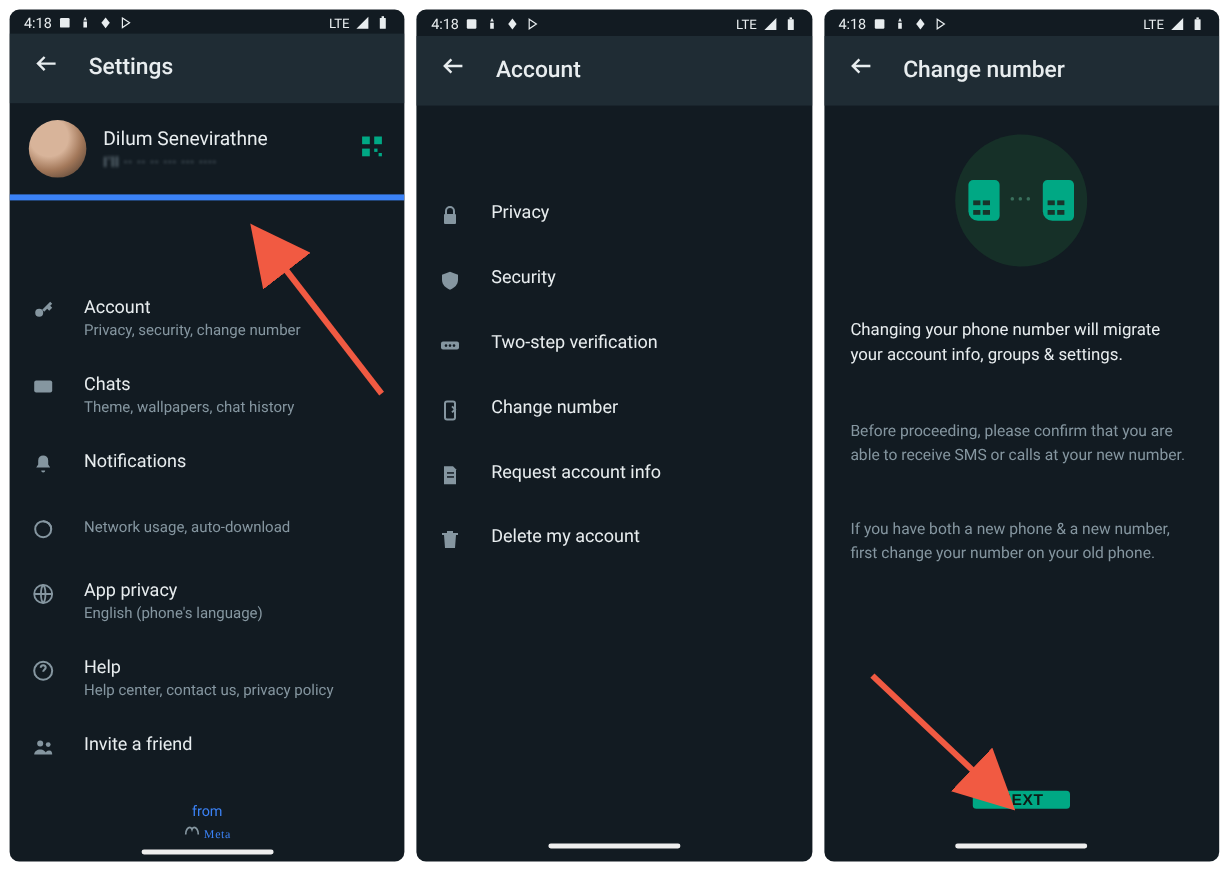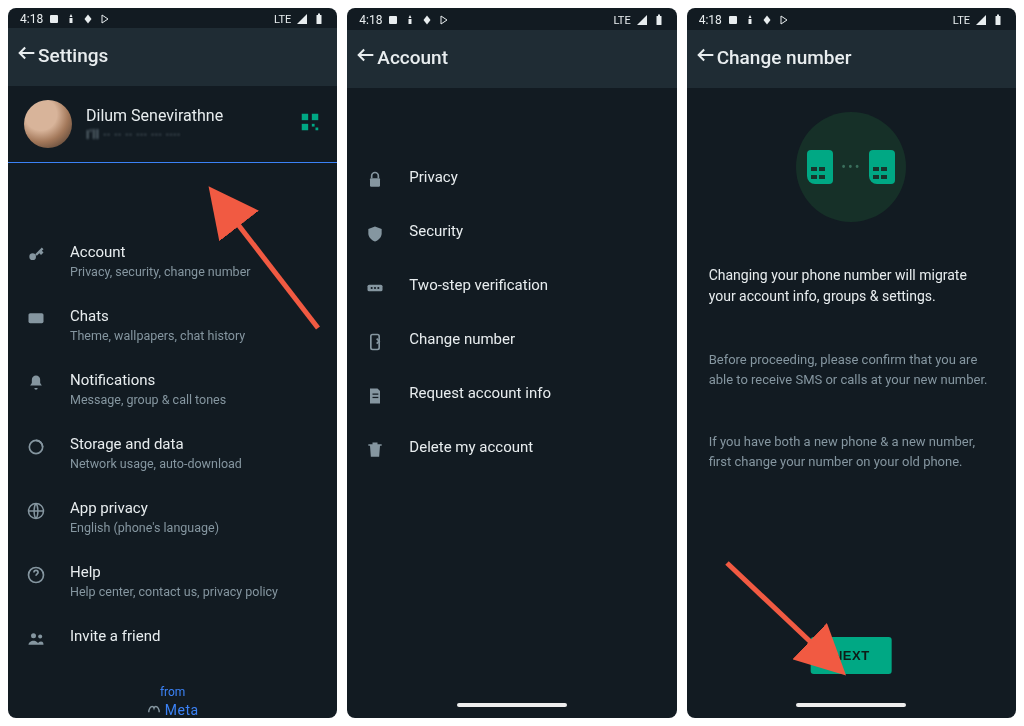--- a/index.html
+++ b/index.html
@@ -28,29 +28,30 @@
     align-items: center;
     padding: 4px 12px 2px;
     font-size: 12px;
     height: 22px;
   }
   .statusbar .left, .statusbar .right { display:flex; align-items:center; gap:5px; }
   .sb-icon { width:12px; height:12px; display:inline-block; }
   .appbar {
     display: flex;
     align-items: center;
-    padding: 14px 8px 18px;
+    gap: 24px;
+    padding: 14px 20px 18px;
     background: #1f2c34;
   }
   .appbar-title { font-size: 19px; font-weight:500; color:#e8edef; }
   .back-arrow svg { width:22px; height:22px; }
   .profile {
     display:flex; align-items:center; gap:14px;
     padding: 14px 16px;
-    border-bottom: 1px solid #3b82f6;
+    border-bottom: 5px solid #3b82f6;
   }
   .avatar {
     width:48px; height:48px; border-radius:50%;
     background: radial-gradient(circle at 35% 30%, #d8b49a 0 35%, #a3785a 60%, #3a2e26 100%);
     flex-shrink:0;
   }
   .profile-text { flex:1; }
   .profile-name { font-size:16px; color:#e8edef; }
   .profile-status { font-size:12px; color:#8596a0; filter: blur(1.2px); margin-top:3px; letter-spacing:0.6px;}
   .qr-icon svg { width:22px; height:22px; }
@@ -58,21 +59,21 @@
   .item {
     display:flex; align-items:flex-start; gap:22px;
     padding: 14px 18px;
   }
   .item .icon { width:22px; flex-shrink:0; margin-top:2px; color:#8596a0; }
   .item .icon svg { width:20px; height:20px; }
   .item .lbls { flex:1; }
   .item .primary { font-size:15px; color:#e8edef; }
   .item .secondary { font-size:12.5px; color:#8596a0; margin-top:3px; }
   .footer-meta { text-align:center; margin-top:18px; color:#3b82f6; font-size:12px; }
-  .footer-meta .brand { font-size:14px; margin-top:3px; letter-spacing:0.5px; }
+  .footer-meta .brand { font-size:10px; margin-top:3px; letter-spacing:0.5px;font-family:Liberation Serif, serif; }
   .navbar { height:26px; display:flex; justify-content:center; align-items:center; margin-top:auto; }
   .navbar-handle { width:110px; height:4px; background:#eee; border-radius:3px; }
 
   
   .s3-body { padding: 24px 22px 0; text-align:center; }
   .sim-circle {
     width:110px; height:110px; border-radius:60px;
     background:#163028; margin:0 auto 22px;
     display:flex; align-items:center; justify-content:center; gap:8px;
   }
@@ -82,21 +83,21 @@
       linear-gradient(#18342b 0 0) 0 0/6px 4px no-repeat,
       linear-gradient(#18342b 0 0) 8px 0/6px 4px no-repeat,
       linear-gradient(#18342b 0 0) 0 8px/6px 4px no-repeat,
       linear-gradient(#18342b 0 0) 8px 8px/6px 4px no-repeat;
   }
   .dots { color:#3a6f5c; font-size:14px; letter-spacing:2px; }
   .s3-text { font-size:14px; color:#e8edef; line-height:1.5; margin-bottom:14px; text-align:left;margin-top:43px; }
   .s3-text.muted { color:#8596a0; font-size:13px; }
   .next-btn {
     background:#00a884; color:#0e1c17; font-weight:600;
-    border:none; padding:11px 22px; font-size:13px; border-radius:3px;
+    border:none; padding:0 22px; font-size:13px; border-radius:3px;
     position:absolute; bottom:44px; left:50%; transform:translateX(-50%);
     letter-spacing:0.5px;
   }
 
   
   .arrow { position:absolute; pointer-events:none; }
   .arrow svg { overflow:visible; }
 </style>
 </head>
 <body>
@@ -176,30 +177,28 @@
           <div class="primary">Chats</div>
           <div class="secondary">Theme, wallpapers, chat history</div>
         </div>
     </div>
     <div class="item">
       <span class="icon"><svg viewBox="0 0 24 24" fill="#8596a0">
             <path d="M12 3a5 5 0 015 5v4l2 3H5l2-3V8a5 5 0 015-5zM10 18a2 2 0 004 0"></path>
           </svg></span>
       <div class="lbls">
           <div class="primary">Notifications</div>
-          <div class="secondary">Message, group &amp; call tones</div>
         </div>
     </div>
     <div class="item">
       <span class="icon"><svg viewBox="0 0 24 24" fill="none" stroke="#8596a0" stroke-width="2">
             <circle cx="12" cy="12" r="8"></circle>
             <path d="M12 4a8 8 0 018 8"></path>
           </svg></span>
       <div class="lbls">
-          <div class="primary">Storage and data</div>
           <div class="secondary">Network usage, auto-download</div>
         </div>
     </div>
     <div class="item">
       <span class="icon"><svg viewBox="0 0 24 24" fill="none" stroke="#8596a0" stroke-width="1.8">
             <circle cx="12" cy="12" r="9"></circle>
             <path d="M3 12h18M12 3c3 3 3 15 0 18M12 3c-3 3-3 15 0 18"></path>
           </svg></span>
       <div class="lbls">
           <div class="primary">App privacy</div>

